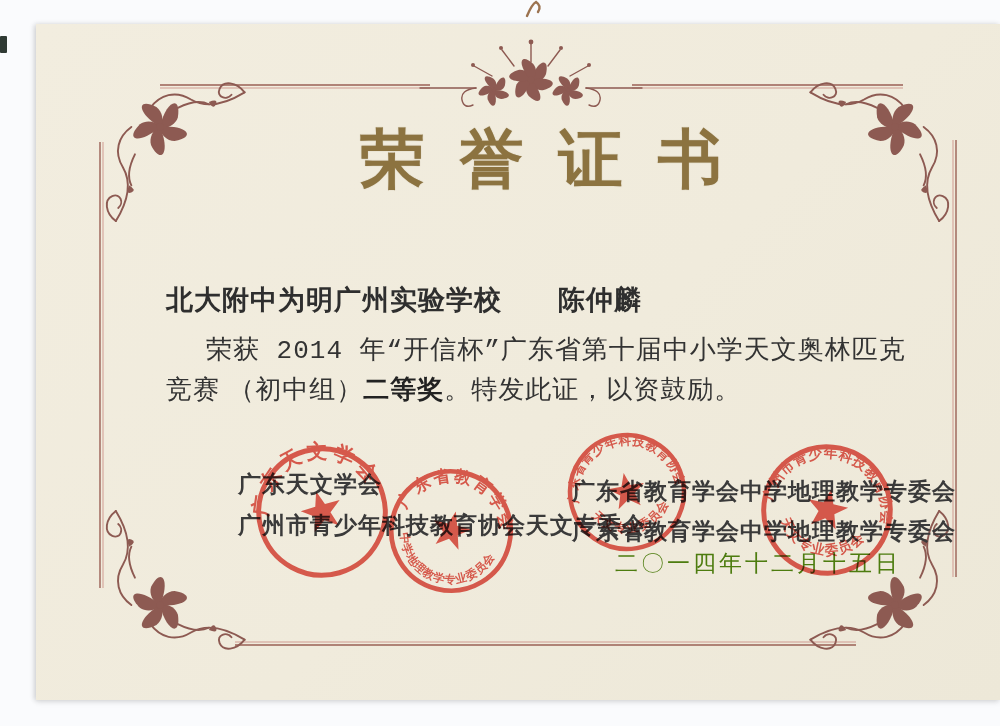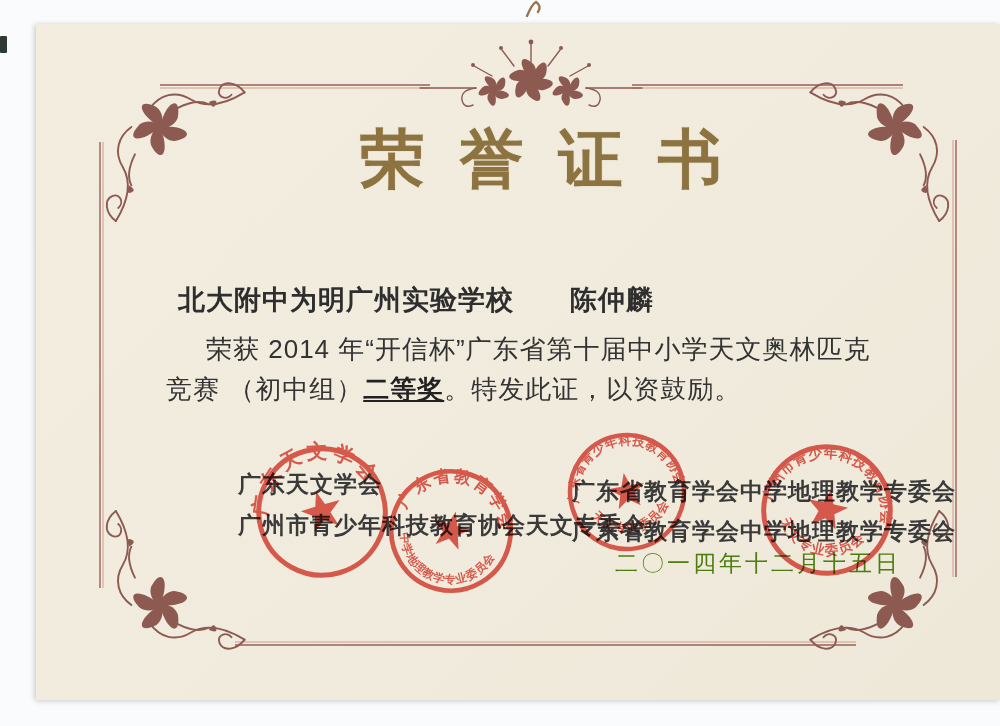--- a/index.html
+++ b/index.html
@@ -17,34 +17,34 @@
   .title{
     position:absolute;left:96px;top:116px;width:890px;
     text-align:center;
     font-family:"Liberation Serif","DejaVu Serif",serif;
     font-size:64px;font-weight:bold;color:#8c7340;
     letter-spacing:0.55em;padding-left:0.55em;box-sizing:border-box;
     text-shadow:0 0 1px rgba(110,88,40,.45);
     white-space:nowrap;
   }
   .line-school{
-    position:absolute;left:178px;top:282px;
+    position:absolute;left:166px;top:282px;
     font-size:27px;color:#2e2e2e;font-weight:600;white-space:nowrap;
     letter-spacing:1px;
   }
   .line-school .recipient-name{display:inline-block;margin-left:56px;}
   .body-line1{
     position:absolute;left:206px;top:332px;
-    font-size:26px;color:#333;white-space:nowrap;letter-spacing:1px;
+    font-size:26px;color:#333;white-space:nowrap;letter-spacing:1px;font-family:Liberation Mono, monospace;
   }
   .body-line2{
     position:absolute;left:166px;top:372px;
     font-size:26px;color:#333;white-space:nowrap;letter-spacing:1px;
   }
-  .body-line2 .award{font-weight:800;color:#222;text-decoration:underline;}
+  .body-line2 .award{font-weight:800;color:#222;}
   .issuer{
     position:absolute;font-size:23px;color:#3a3a3a;font-weight:600;
     white-space:nowrap;letter-spacing:1px;
   }
   .issuer.l1{left:238px;top:469px;}
   .issuer.l2{left:238px;top:510px;}
   .issuer.r1{left:572px;top:476px;}
   .issuer.r2{left:572px;top:516px;}
   .date-line{
     position:absolute;left:615px;top:548px;

